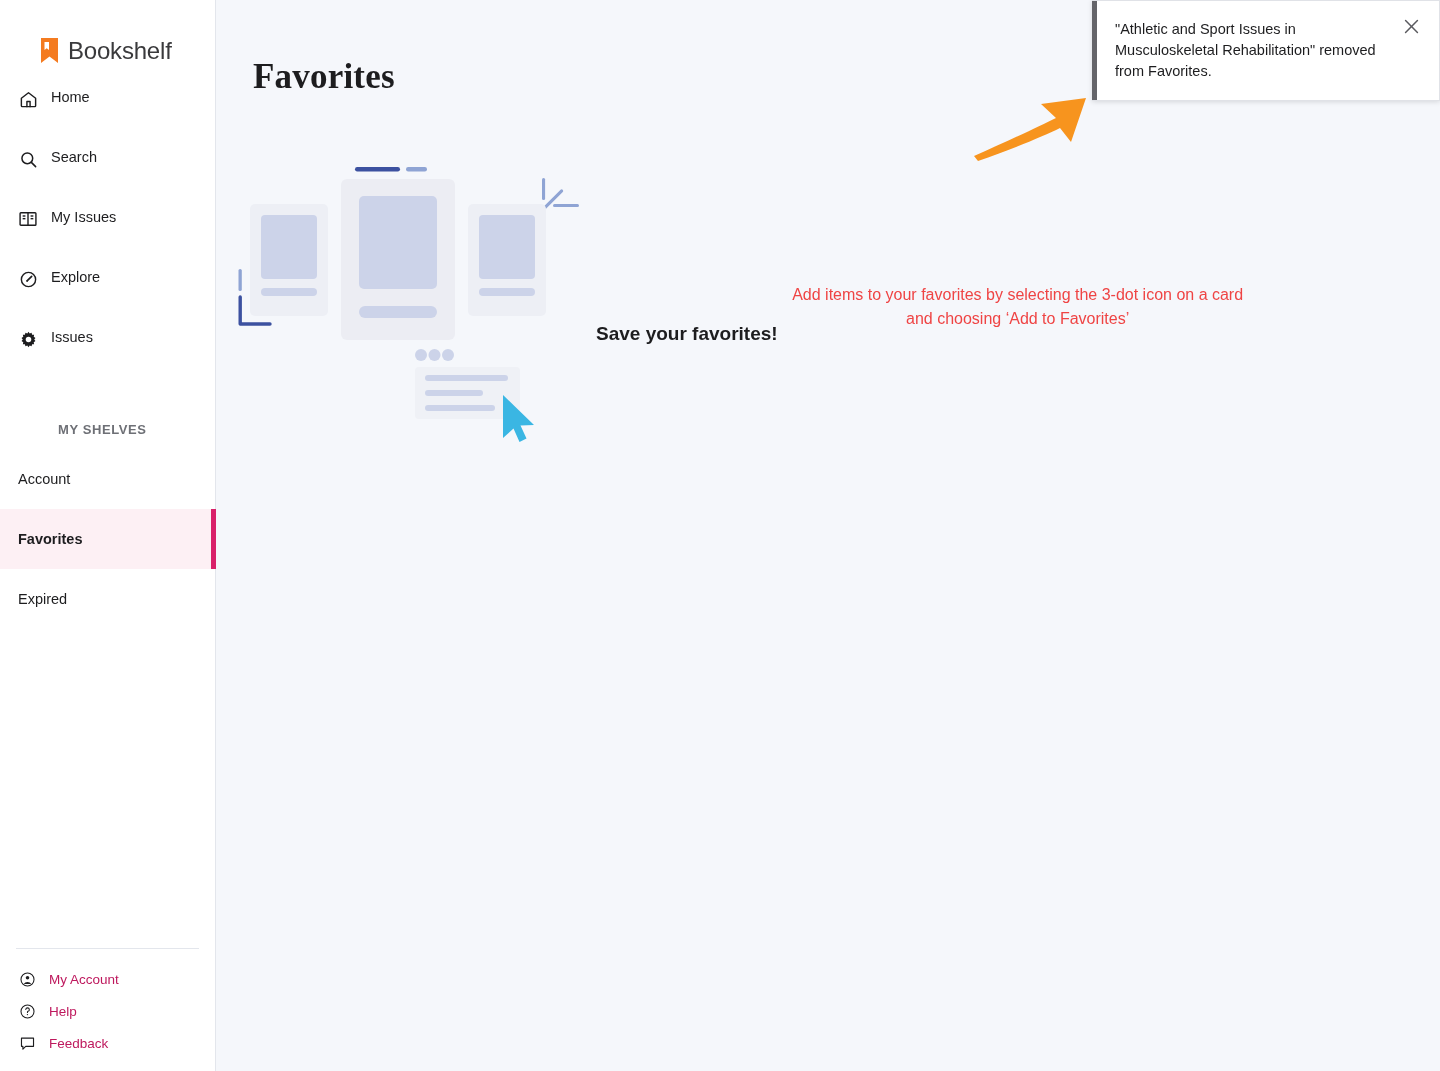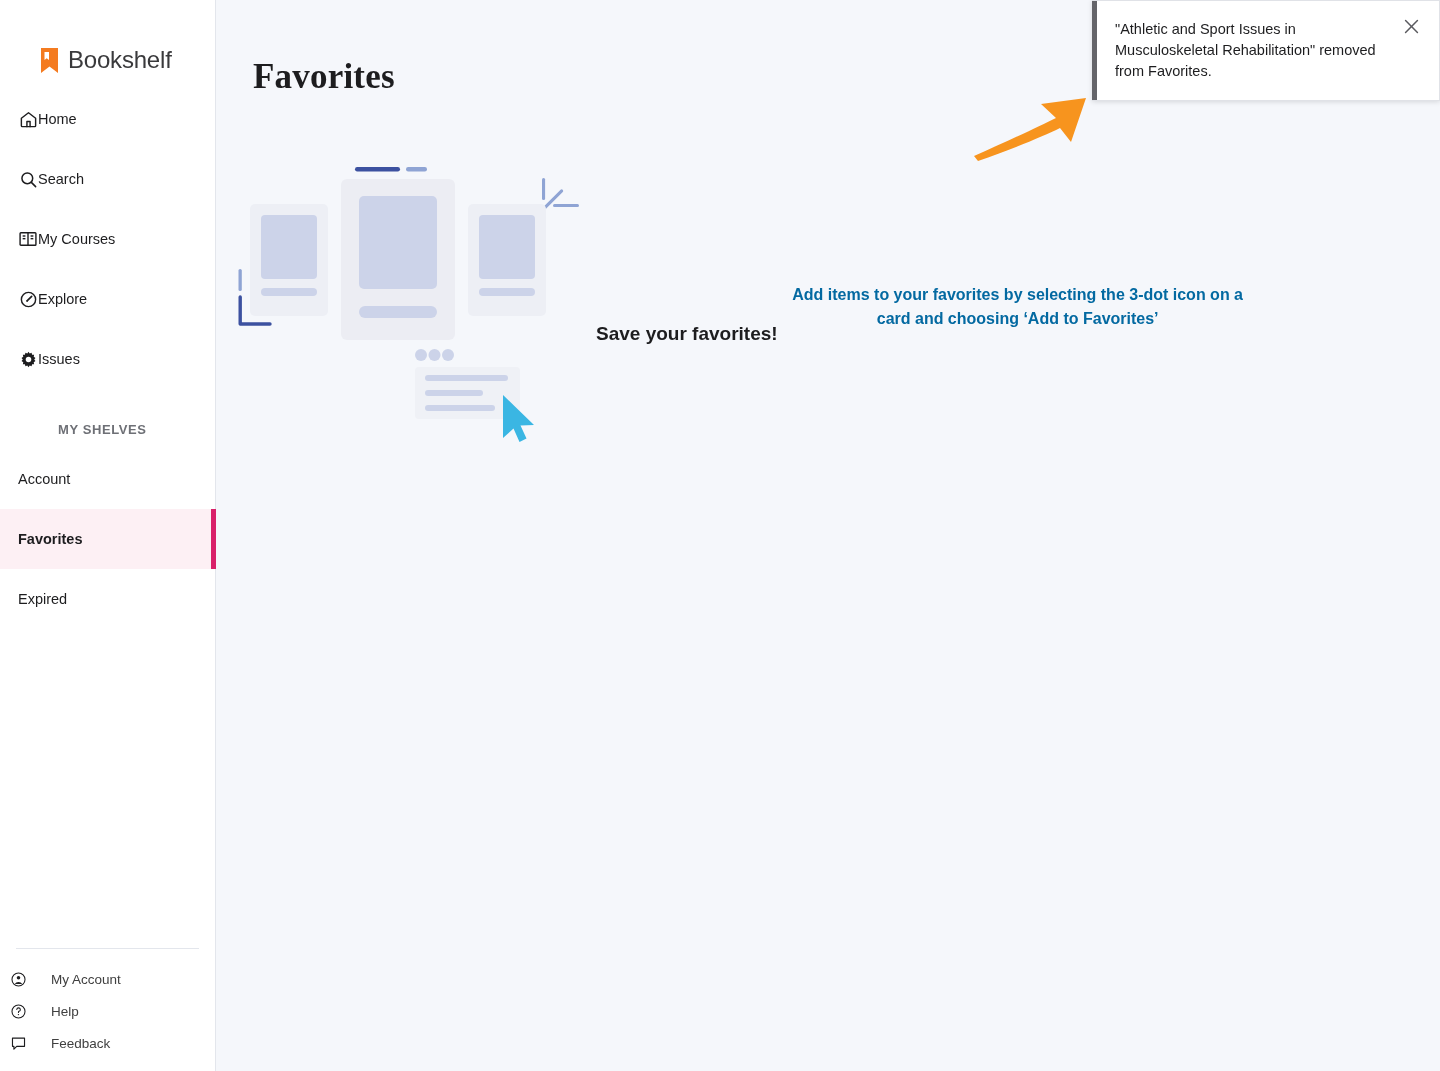--- a/index.html
+++ b/index.html
@@ -26,38 +26,39 @@
     background: #ffffff;
     border-right: 1px solid #e3e6ec;
     position: relative;
     flex: 0 0 216px;
     display: flex;
     flex-direction: column;
   }
 
   .brand {
     display: flex;
-    align-items: flex-end;
+    align-items: center;
     gap: 9px;
     padding: 27px 0 0 40px;
     height: 74px;
   }
   .brand-logo { width: 19px; height: 27px; display: block; }
   .brand-name {
     font-size: 24px;
     color: #3a3a3c;
     letter-spacing: -0.2px;
     font-weight: 400;
   }
 
   .nav-primary { margin-top: 15px; }
 
   .nav-item {
     display: flex;
-    align-items: center;
+    align-items: flex-start;
+    gap: 13px;
     height: 60px;
     padding-left: 18px;
     color: #1d1d1f;
     font-size: 14.5px;
     cursor: pointer;
     position: relative;
   }
   .nav-item .ico {
     width: 20px; height: 20px;
     display: flex; align-items: center; justify-content: center;
@@ -104,25 +105,25 @@
   .sidebar-divider {
     height: 1px;
     background: #e3e6ec;
     margin: 0 16px 0 16px;
   }
 
   .nav-footer { padding: 14px 0 12px 0; }
   .foot-item {
     display: flex;
     align-items: center;
-    gap: 24px;
+    gap: 13px;
     height: 32px;
-    padding-left: 9px;
+    padding-left: 18px;
     font-size: 13.5px;
-    color: #404040;
+    color: #be185d;
     cursor: pointer;
   }
   .foot-item .ico {
     width: 18px; height: 18px;
     display: flex; align-items: center; justify-content: center;
     flex: 0 0 18px;
   }
 
   
   .main {
@@ -159,24 +160,23 @@
   .empty-title {
     margin-top: 67px;
     font-size: 19px;
     font-weight: 700;
     color: #1d1d1f;
   }
   .empty-body {
     margin-top: 14px;
     font-size: 16px;
     line-height: 24px;
-    color: #0369a1;
+    color: #ef4444;
     text-align: center;
     width: 480px;
-    font-weight: bold;
   }
 
   
   .arrow-annot {
     position: absolute;
     left: 754px;
     top: 82px;
     width: 120px;
     height: 80px;
     pointer-events: none;
@@ -260,21 +260,21 @@
         <span class="ico">
           <svg width="20" height="20" viewBox="0 0 24 24" fill="none" stroke="#1d1d1f" stroke-width="1.7" stroke-linejoin="round">
             <rect x="2.5" y="4.5" width="19" height="15" rx="1"></rect>
             <line x1="12" y1="4.5" x2="12" y2="19.5"></line>
             <line x1="5.6" y1="8.4" x2="8.9" y2="8.4"></line>
             <line x1="5.6" y1="11.6" x2="8.9" y2="11.6"></line>
             <line x1="15.1" y1="8.4" x2="18.4" y2="8.4"></line>
             <line x1="15.1" y1="11.6" x2="18.4" y2="11.6"></line>
           </svg>
         </span>
-        <span>My Courses</span>
+        <span>My Issues</span>
       </div>
 
       <div class="nav-item">
         <span class="ico">
           <svg width="19" height="19" viewBox="0 0 24 24" fill="none" stroke="#1d1d1f" stroke-width="1.8" stroke-linecap="round">
             <circle cx="12" cy="12" r="9"></circle>
             <path d="M16 8 L10.5 13.5" stroke-width="2.1"></path>
             <circle cx="10.2" cy="13.8" r="1.1" fill="#1d1d1f" stroke="none"></circle>
           </svg>
         </span>

